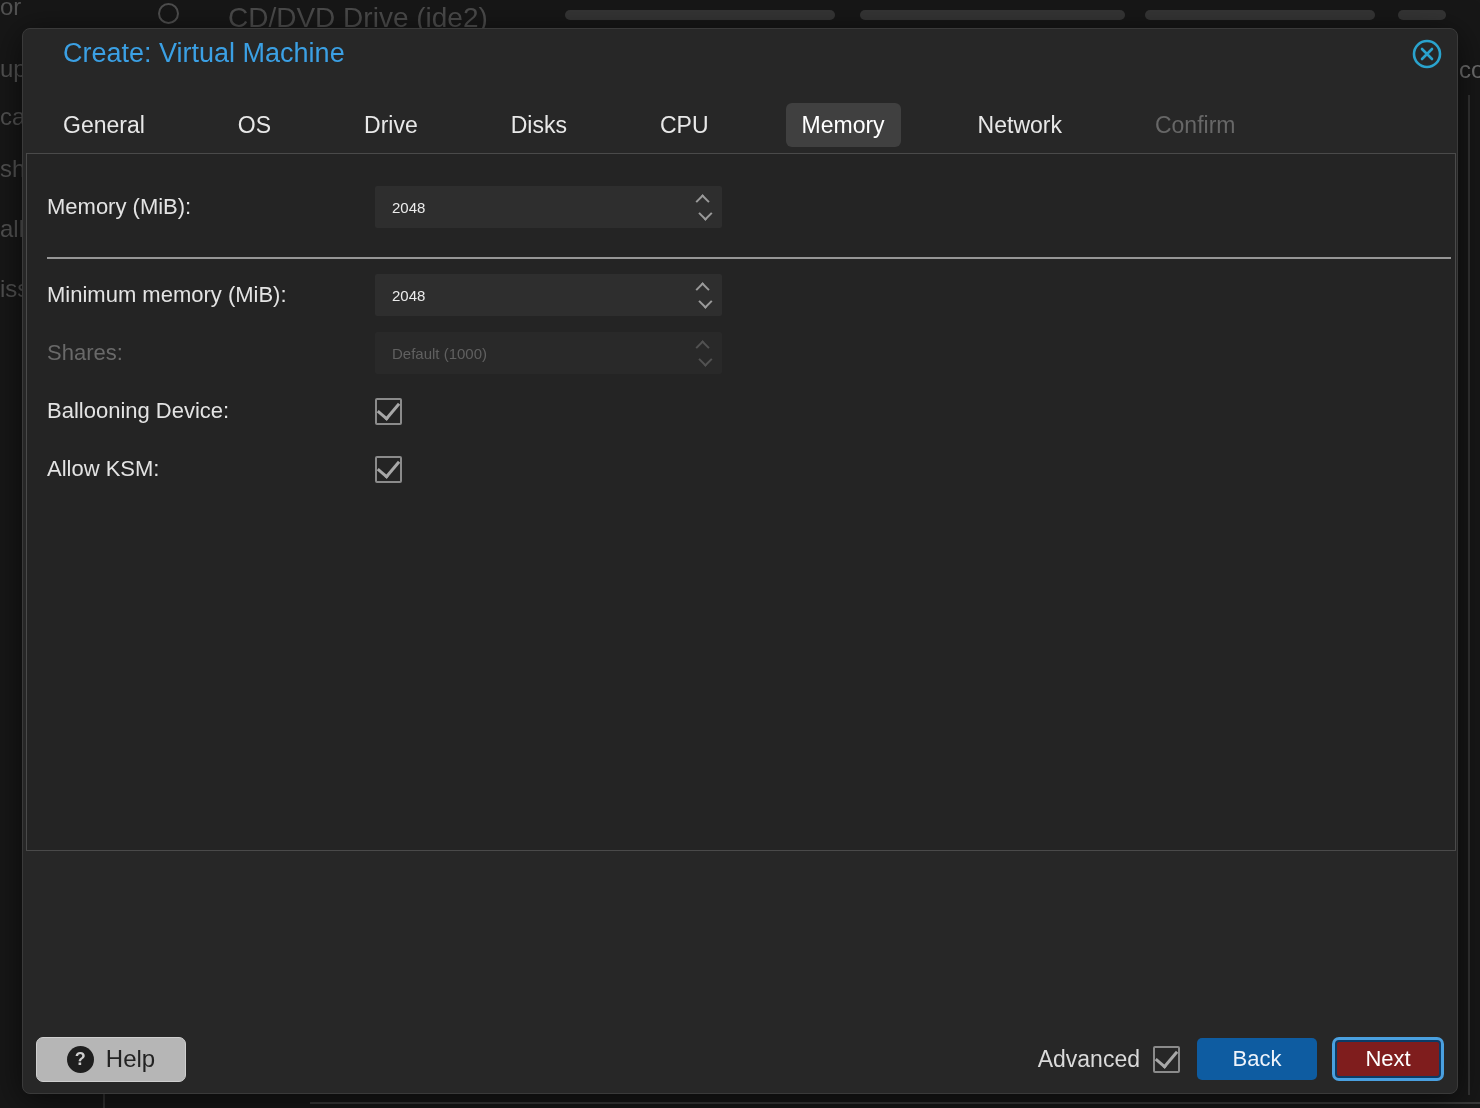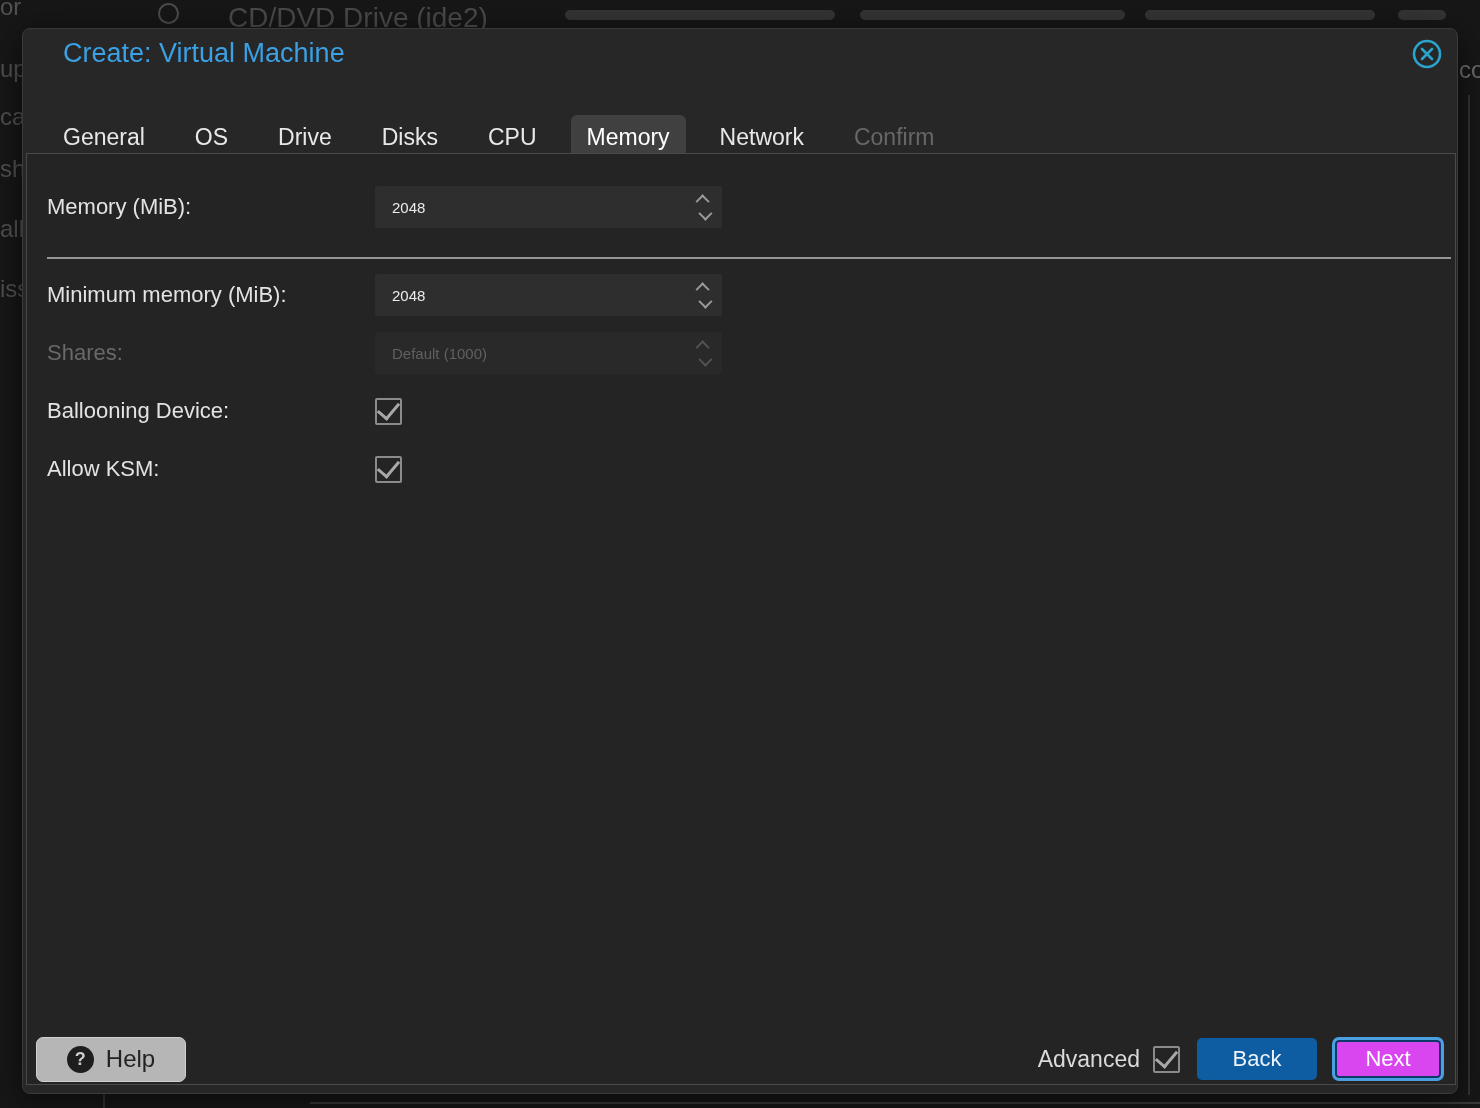--- a/index.html
+++ b/index.html
@@ -35,31 +35,31 @@
     box-shadow:0 6px 34px rgba(0,0,0,.6);
     z-index:5;
   }
   .modal-header { position:absolute; left:0; top:0; width:100%; height:74px; }
   .modal-title {
     position:absolute; left:40px; top:9px; font-size:27px; color:#3ba0e4; font-weight:400;
   }
   .close-btn { position:absolute; right:14px; top:9px; width:32px; height:32px; cursor:pointer; }
 
   
-  .tabbar { position:absolute; left:24px; top:86px; display:flex; }
+  .tabbar { position:absolute; left:24px; top:74px; display:flex;gap:43px; }
   .tab {
     height:44px; line-height:44px; padding:0 16px; margin-right:18px;
     font-size:23px; color:#e8e8e8; border-radius:6px; cursor:pointer; white-space:nowrap;
   }
   .tab.active { background:#404040; color:#ffffff; }
   .tab.disabled { color:#676767; cursor:default; }
 
   
   .panel-body {
-    position:absolute; left:3px; top:124px; width:1430px; height:932px;
+    position:absolute; left:3px; top:124px; width:1430px; height:698px;
     border:1px solid #4a4a4a; background:#242424;
     padding:32px 4px 0 20px;
   }
   .form-row { display:flex; align-items:center; height:42px; margin-bottom:16px; }
   .field-label { width:328px; font-size:22px; color:#e3e3e3; }
   .form-row.disabled .field-label { color:#696969; }
   .spin-field {
     width:347px; height:42px; background:#2e2e2e; border-radius:2px;
     position:relative; display:flex; align-items:center; cursor:text;
   }
@@ -106,21 +106,21 @@
   .footer-spacer { flex:1; }
   .advanced-label { font-size:23px; color:#dadada; margin-right:13px; }
   .advanced-box { margin-right:17px; }
   .btn {
     height:42px; border-radius:5px; font-size:22px; color:#eef3fa;
     display:flex; align-items:center; justify-content:center; cursor:pointer;
   }
   .btn-back { width:120px; background:#0e5ca1; }
   .btn-next {
     width:112px; height:44px; margin-left:15px;
-    background:#d946ef; border:3px solid #4aa0e0; border-radius:7px;
+    background:#7f1d1d; border:3px solid #4aa0e0; border-radius:7px;
     box-shadow:inset 0 0 0 2px #0b3b66;
     color:#ffffff;
   }
 </style>
 </head>
 <body>
 
 <div class="bg-topstrip">
   <span class="bg-radio"></span>
   <span class="bg-toptext">CD/DVD Drive (ide2)</span>

